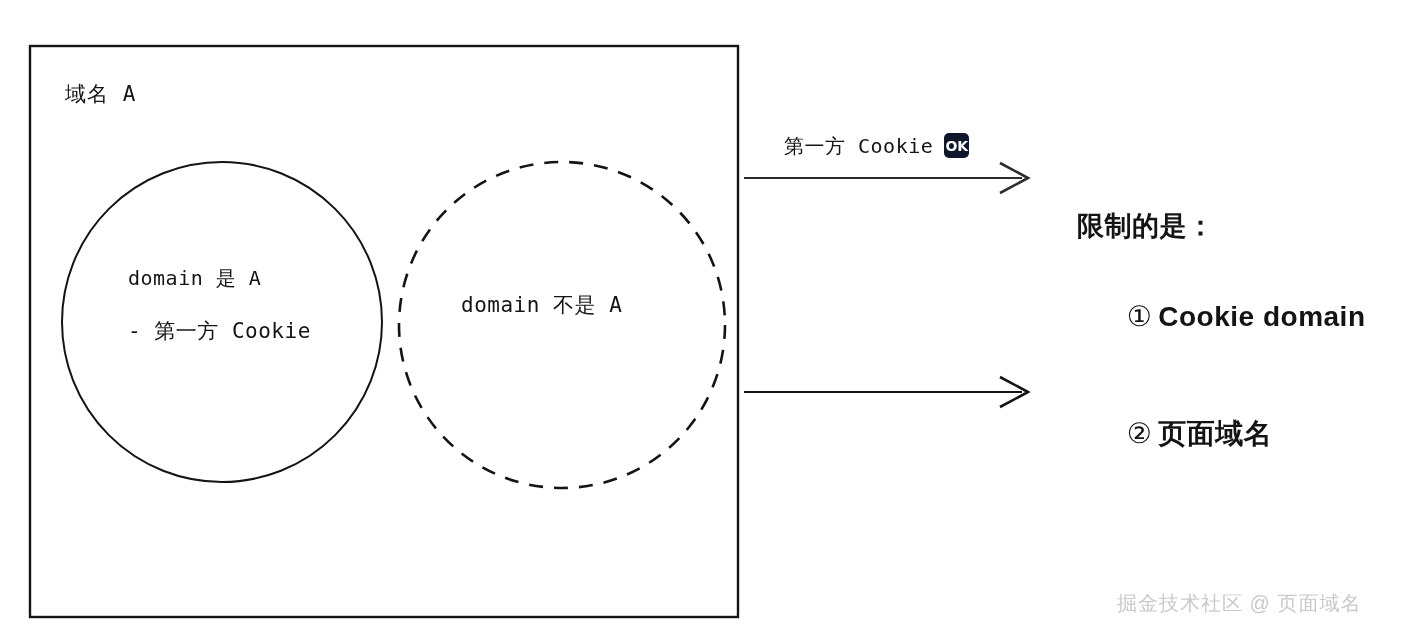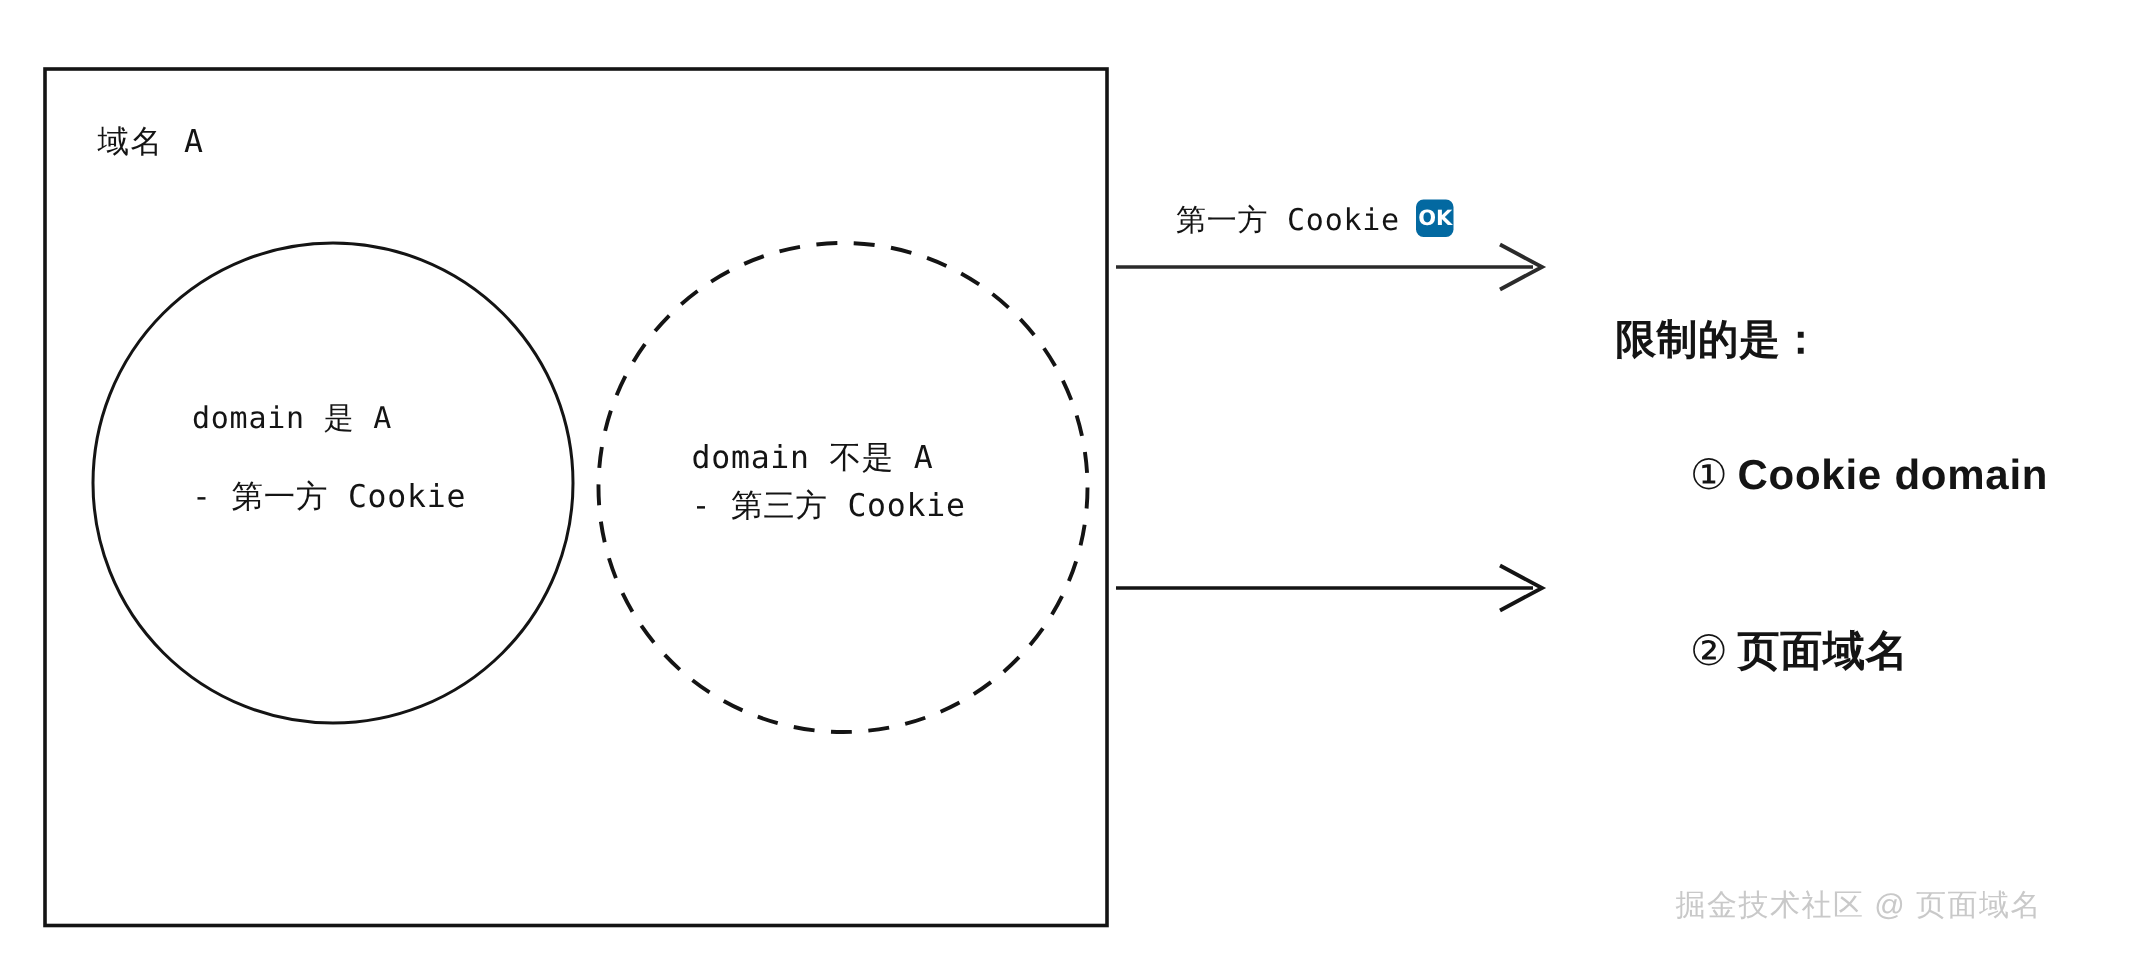--- a/index.html
+++ b/index.html
@@ -64,21 +64,21 @@
   #third-party-label { left: 784px; top: 345px; }
 
   
   .ok-badge {
     display: inline-flex;
     align-items: center;
     justify-content: center;
     width: 25px;
     height: 25px;
     border-radius: 5px;
-    background: #0369a1;
+    background: #0f172a;
     color: #ffffff;
     font-family: "DejaVu Sans", "Liberation Sans", sans-serif;
     font-weight: 700;
     font-size: 14px;
     letter-spacing: 0px;
     line-height: 1;
   }
   .x-mark {
     display: inline-flex;
     align-items: center;
@@ -155,21 +155,20 @@
       <polyline points="1000,377 1028,392 1000,407" fill="none" stroke="#141414" stroke-width="2.6" stroke-linejoin="miter" stroke-linecap="butt"></polyline>
     </g>
   </svg>
 
   <div class="txt mono" id="domain-a-label">域名 A</div>
 
   <div class="txt mono" id="solid-circle-line1">domain 是 A</div>
   <div class="txt mono" id="solid-circle-line2">- 第一方 Cookie</div>
 
   <div class="txt mono" id="dashed-circle-line1">domain 不是 A</div>
-  <div class="txt mono" id="dashed-circle-line2">- 第三方 Cookie</div>
 
   <div class="txt mono arrow-label" id="first-party-label">
     <span>第一方 Cookie</span>
     <span class="ok-badge">OK</span>
   </div>
 
 
   <div id="right-panel">
     <div class="sans-bold" id="restriction-heading">限制的是：</div>
 

